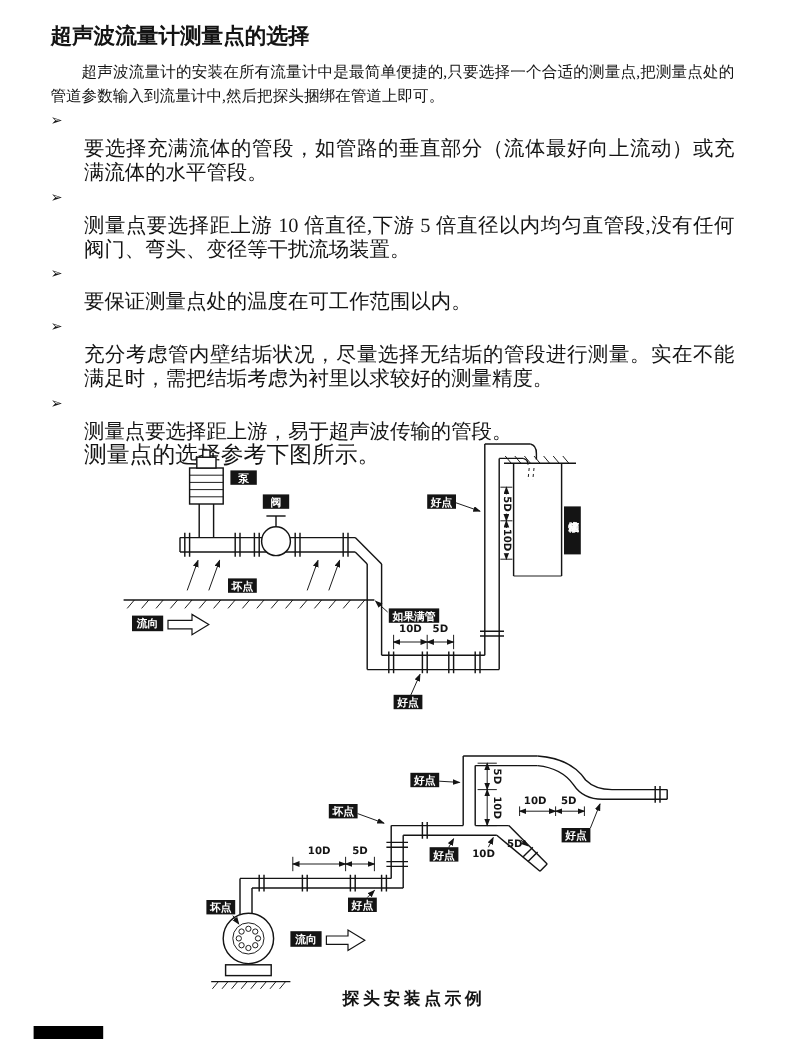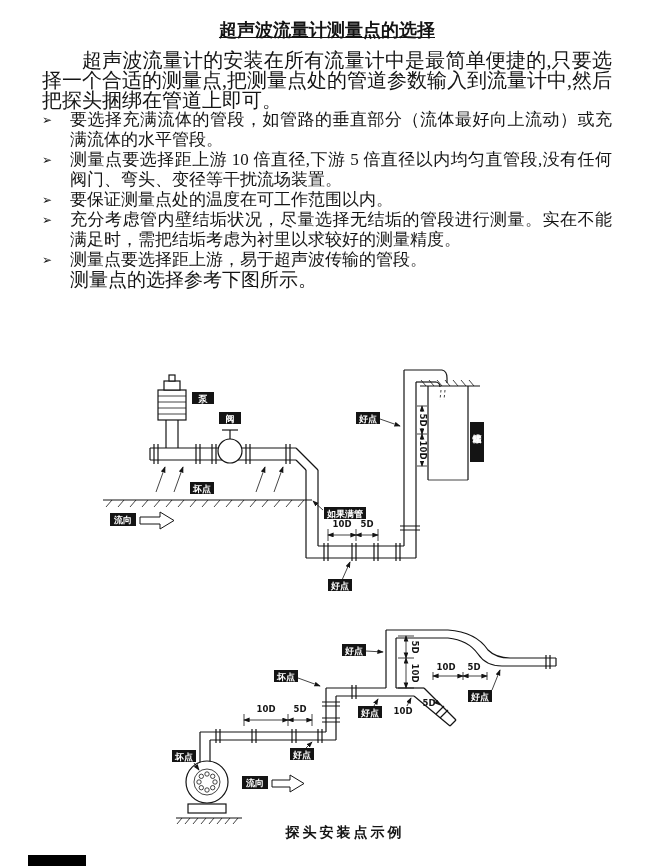--- a/index.html
+++ b/index.html
@@ -9,36 +9,35 @@
     margin:0 auto;
     background:#ffffff;
     color:#141414;
     font-family:"Liberation Serif", serif;
     overflow:hidden;
   }
   .textblock{padding:8px 42px 0 42px;}
   .title{
     font-family:"Liberation Sans", sans-serif;
     font-size:18px;font-weight:bold;
-    text-align:center;
+    text-align:left;
     margin:10px 0 8px 0;
-    text-decoration:underline;
   }
   .para{
-    font-size:20px;line-height:20px;
+    font-size:13px;line-height:20px;
     text-align:justify;text-indent:2em;
     margin:0;
   }
   .bullet{display:flex;font-size:17px;line-height:20px;}
   .bullet .marker{
     flex:none;width:28px;
     font-family:"DejaVu Sans", sans-serif;
     font-size:12px;line-height:20px;
   }
-  .bullet .btext{flex:1;text-align:justify;}
+  .bullet .btext{flex:1;text-align:justify;margin-top:24px;}
   .fig-intro{
     font-size:19px;line-height:20px;
     margin:0 0 0 28px;
   }
   .fig{position:absolute;left:0;}
   .fig1{top:350px;}
   .fig2{top:606px;}
   .artifact{
     position:absolute;left:28px;top:855px;
     width:58px;height:11px;background:#000;

